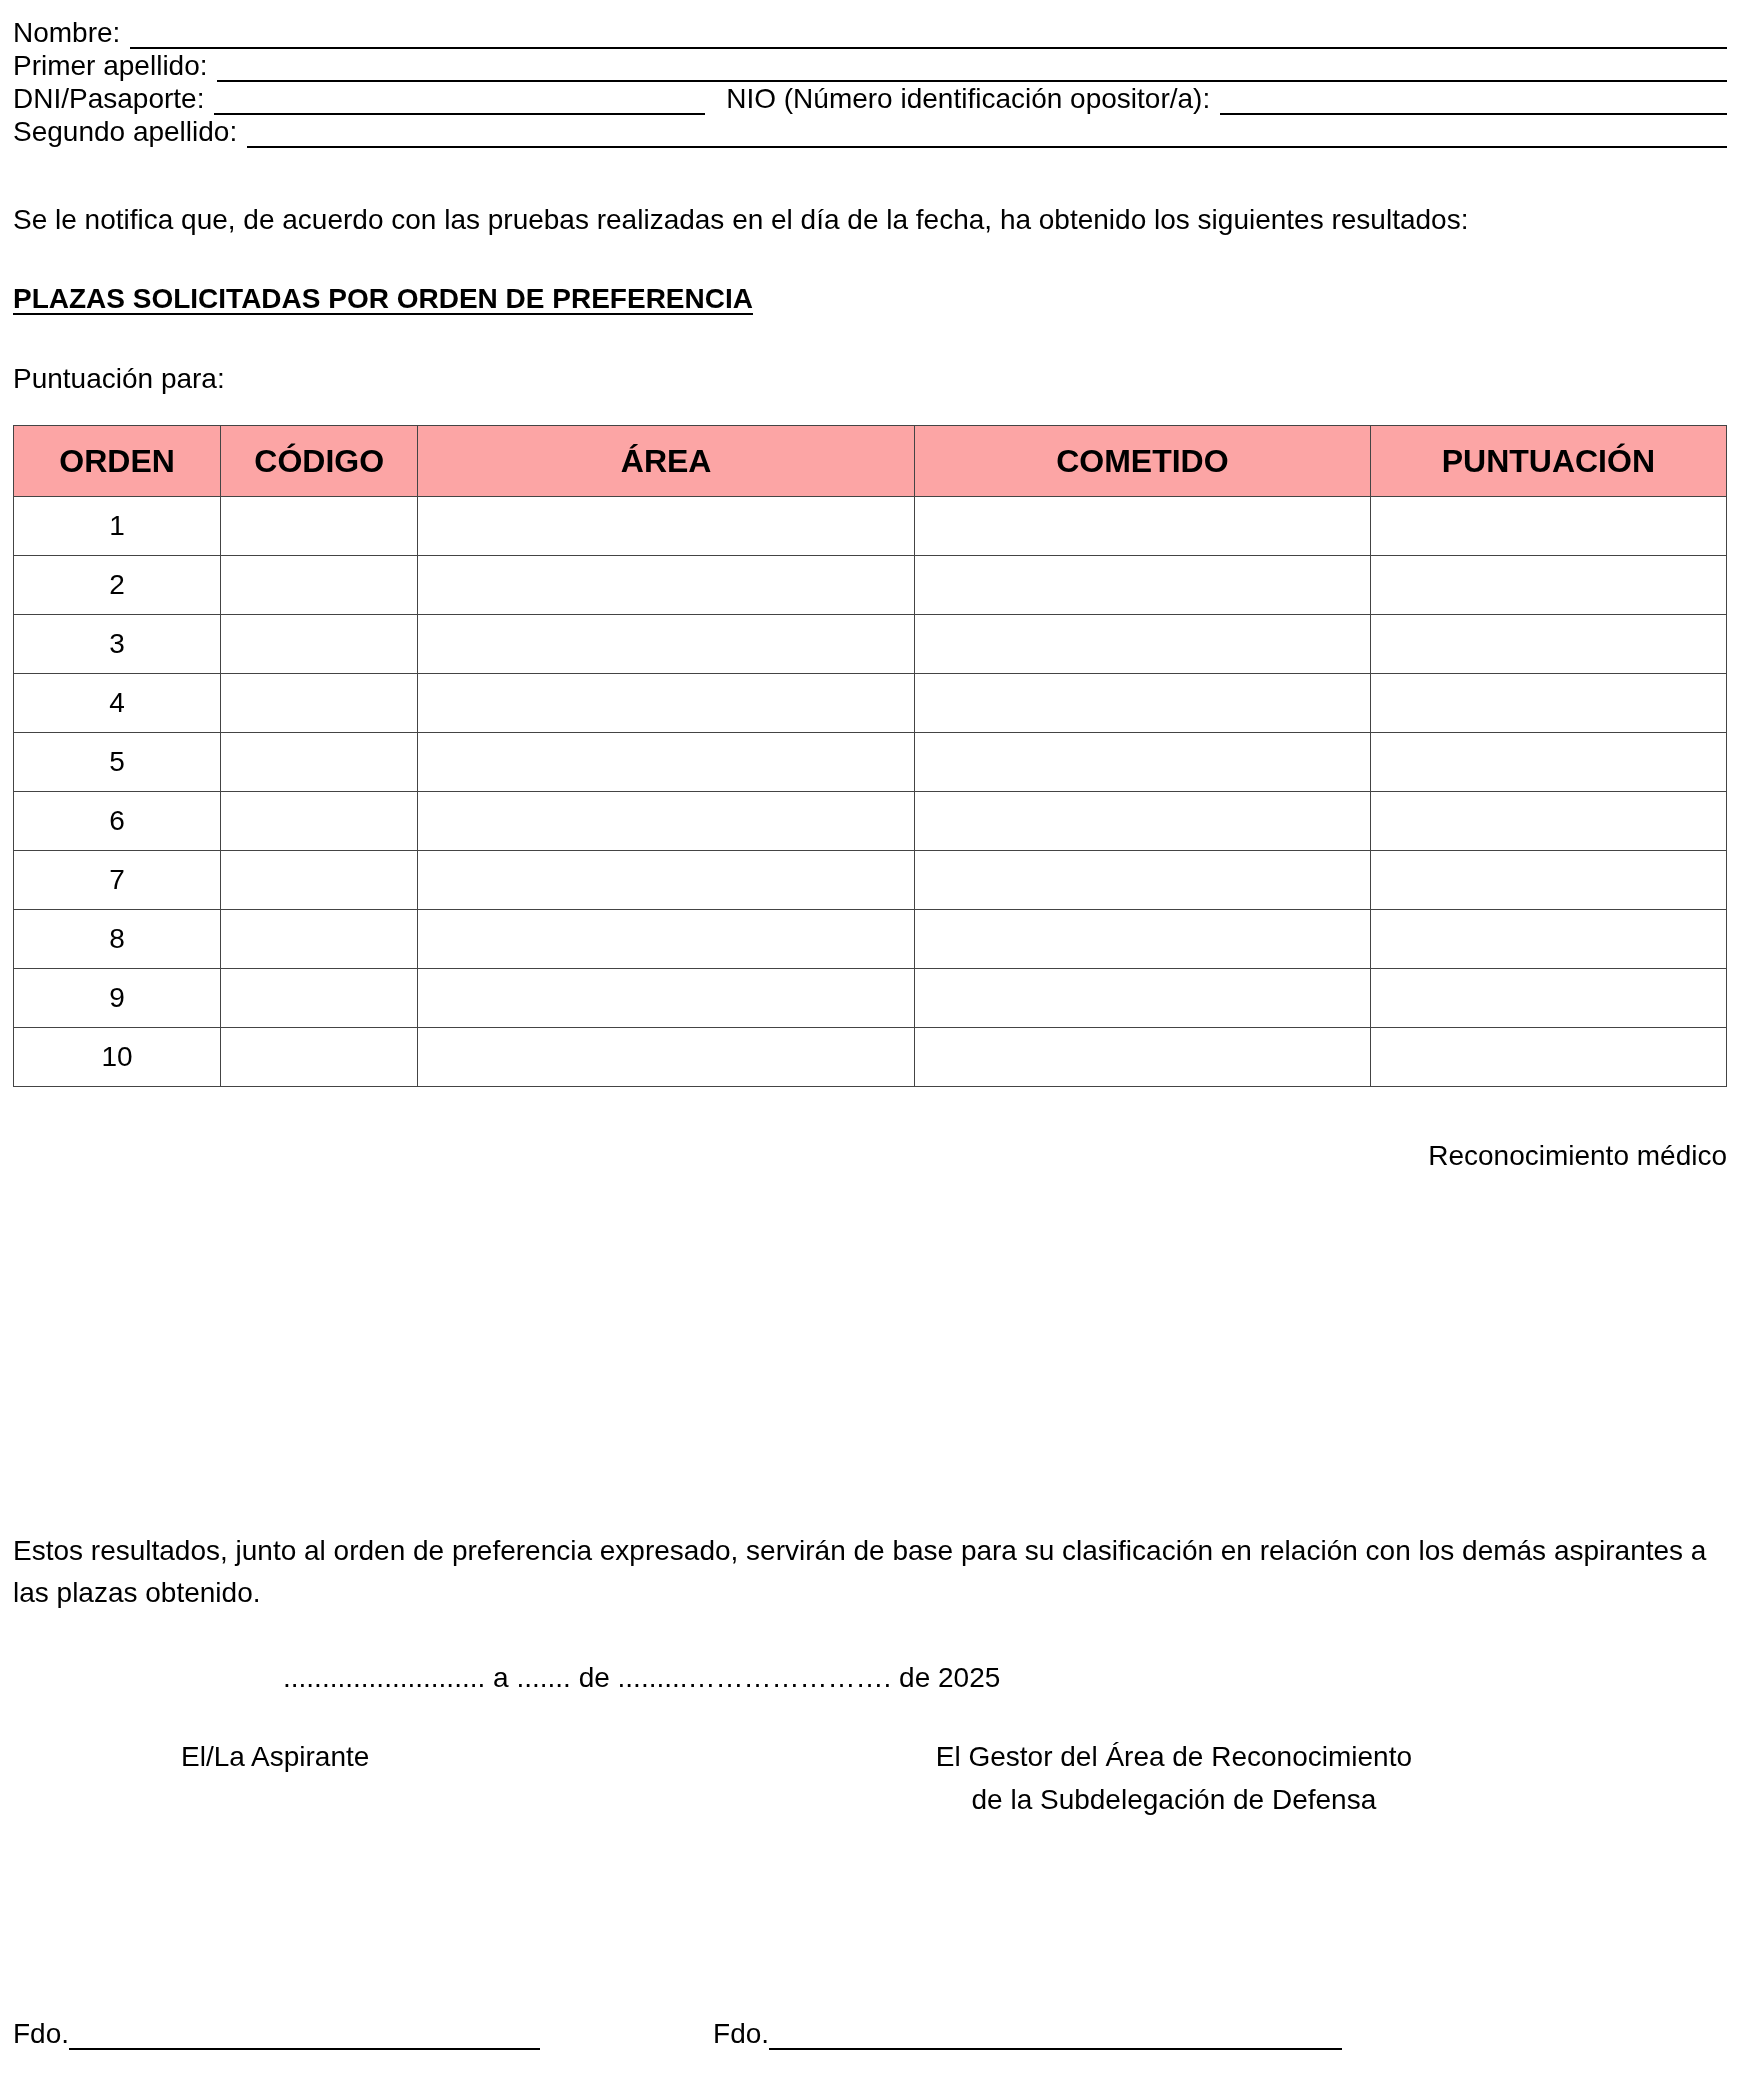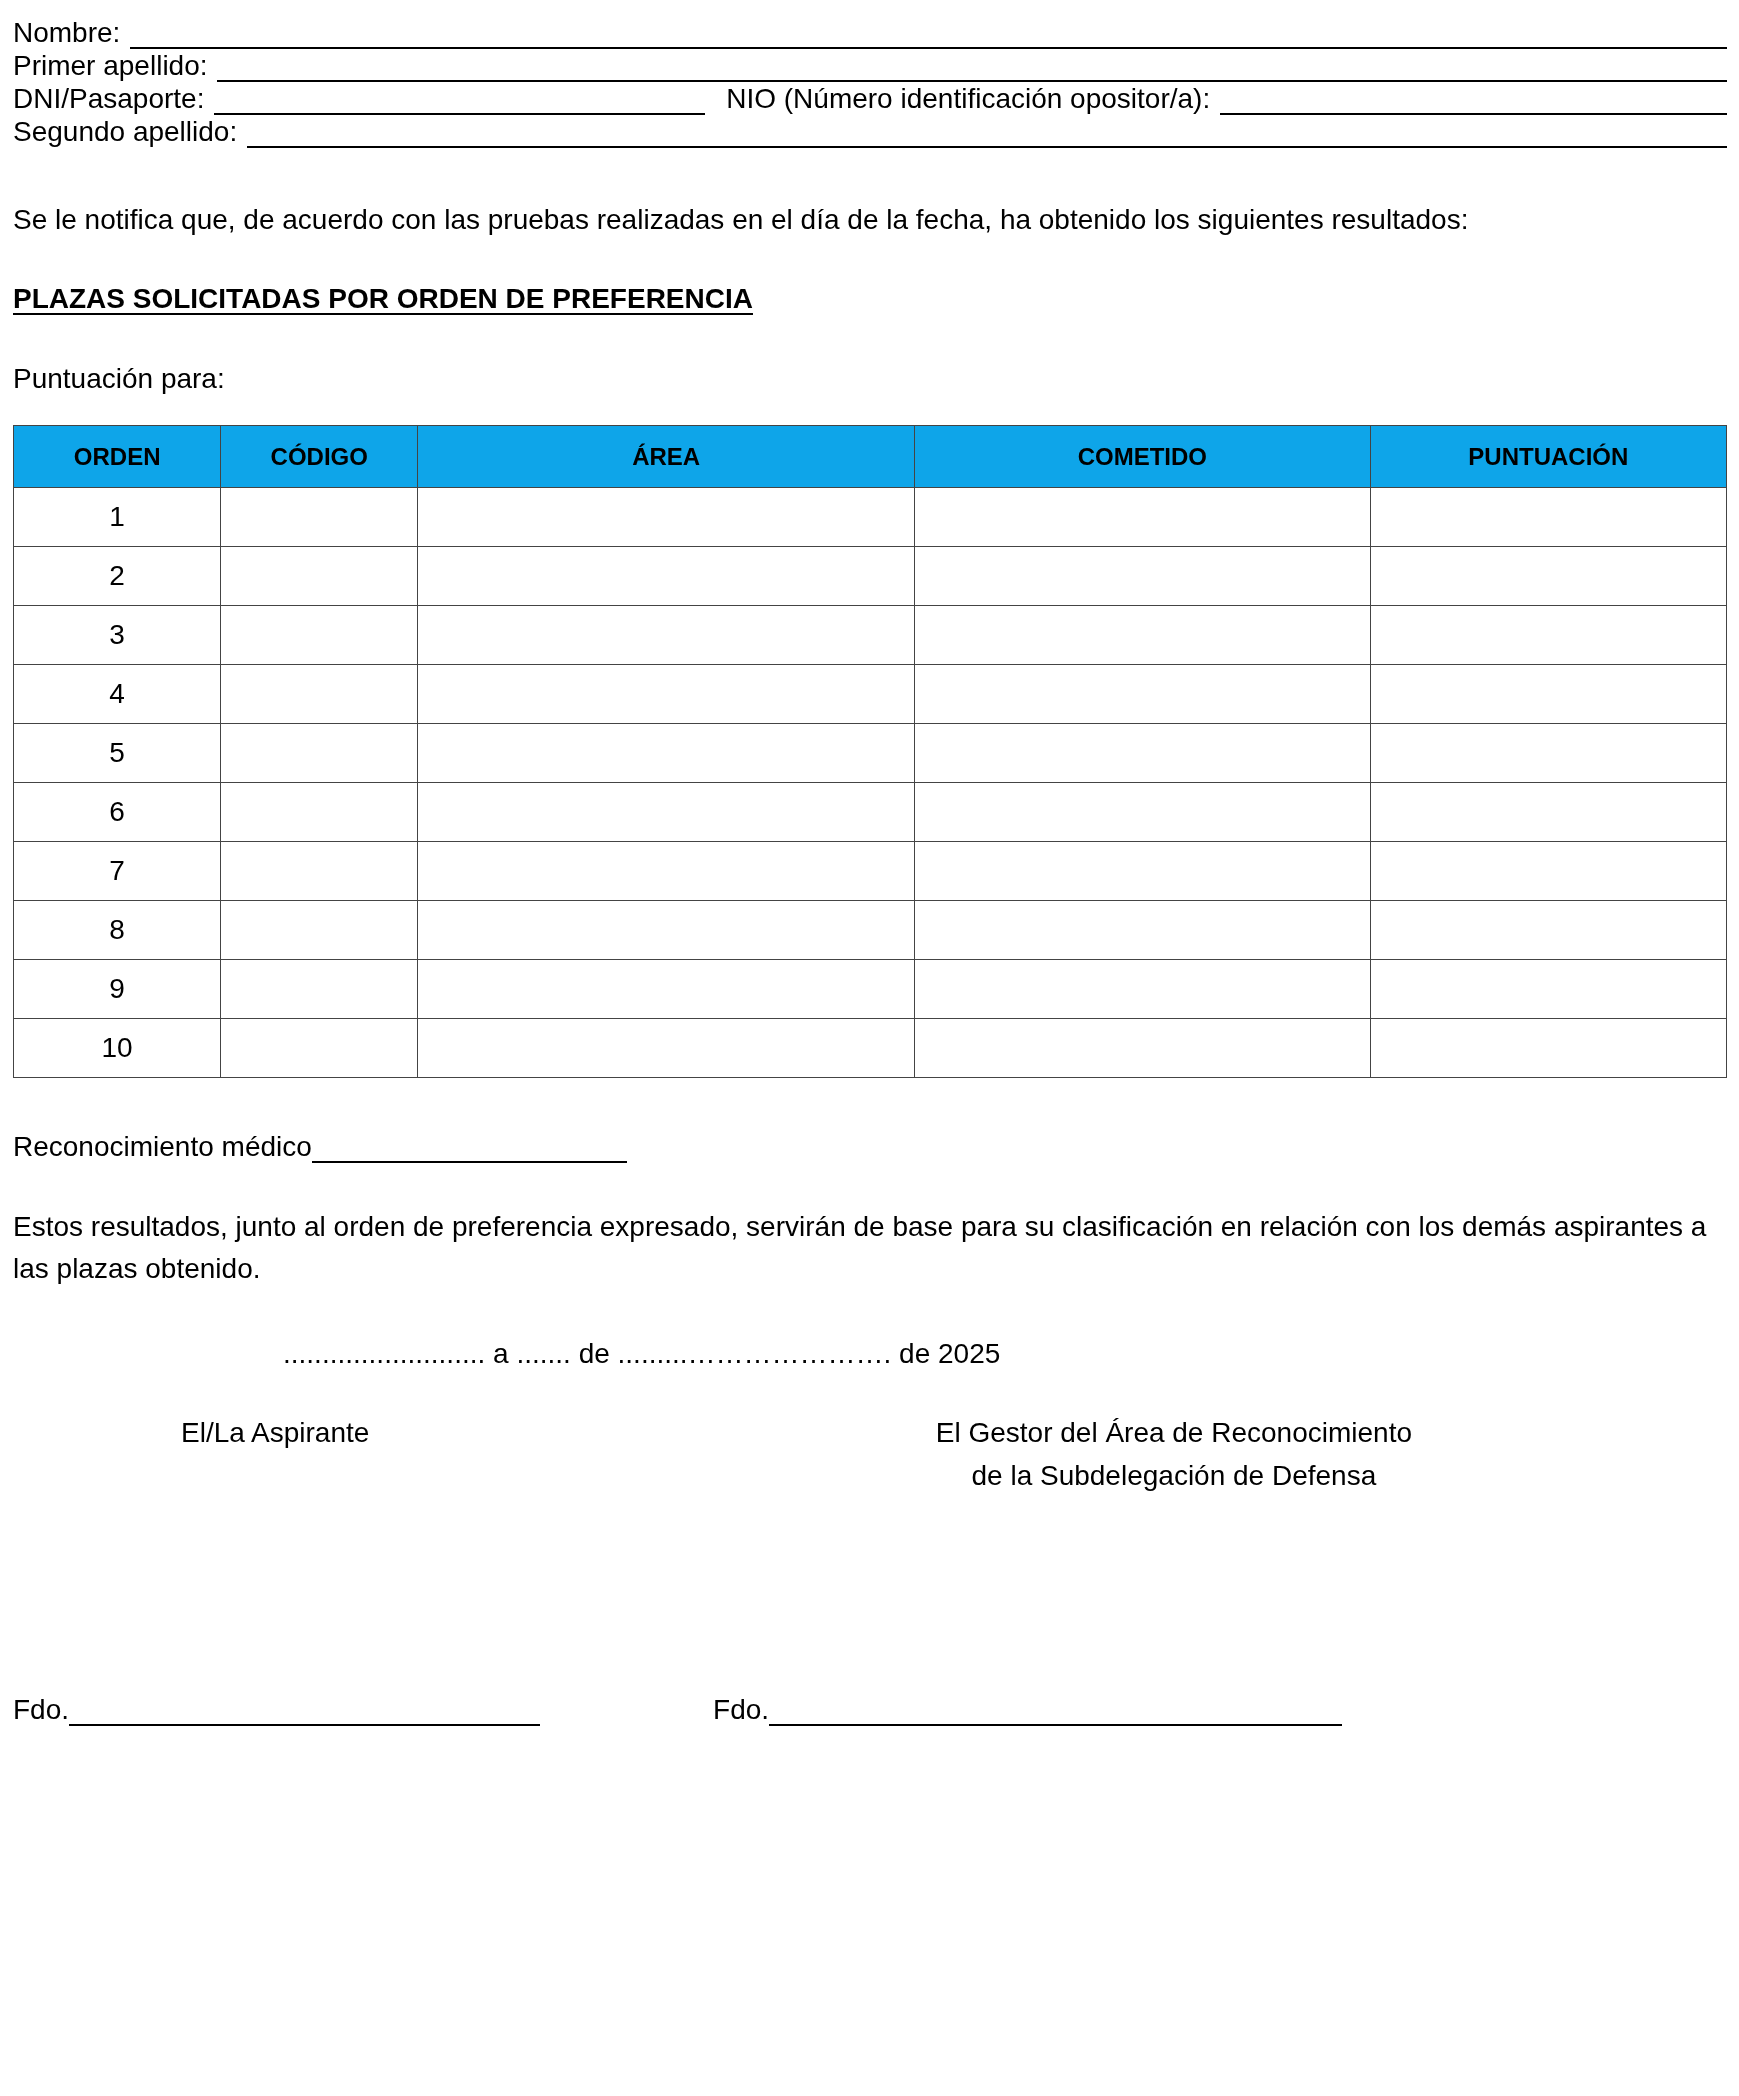--- a/index.html
+++ b/index.html
@@ -39,35 +39,35 @@
   .score-label { margin-top: 44px; line-height: 36px; }
 
   table.plazas {
     margin-top: 28px;
     width: 100%;
     border-collapse: collapse;
     table-layout: fixed;
   }
   table.plazas th {
     border: 1.6px solid #444444;
-    background: #0ea5e9;
+    background: #fca5a5;
     font-weight: bold;
     text-align: center;
-    font-size: 24px;
+    font-size: 32px;
     padding: 16.4px 6.5px;
   }
   table.plazas td {
     border: 1.6px solid #444444;
     height: 59px;
     text-align: center;
     padding: 0 6.5px;
     font-size: 28px;
   }
 
-  .medical-line { display: flex; align-items: flex-end; margin-top: 52px; }
+  .medical-line { display: flex; align-items: flex-end; margin-top: 52px; flex-direction: column; }
   .medical-line .blank { flex: 0 0 315px; }
 
   .para { margin-top: 43px; line-height: 42px; }
 
   .date-line { margin-top: 46px; padding-left: 270px; line-height: 36px; }
 
   .sig-row { margin-top: 39px; display: flex; align-items: flex-start; }
   .sig-left { margin-left: 168px; line-height: 43px; }
   .sig-right { margin-left: auto; margin-right: 315px; text-align: center; line-height: 43px; }
 

